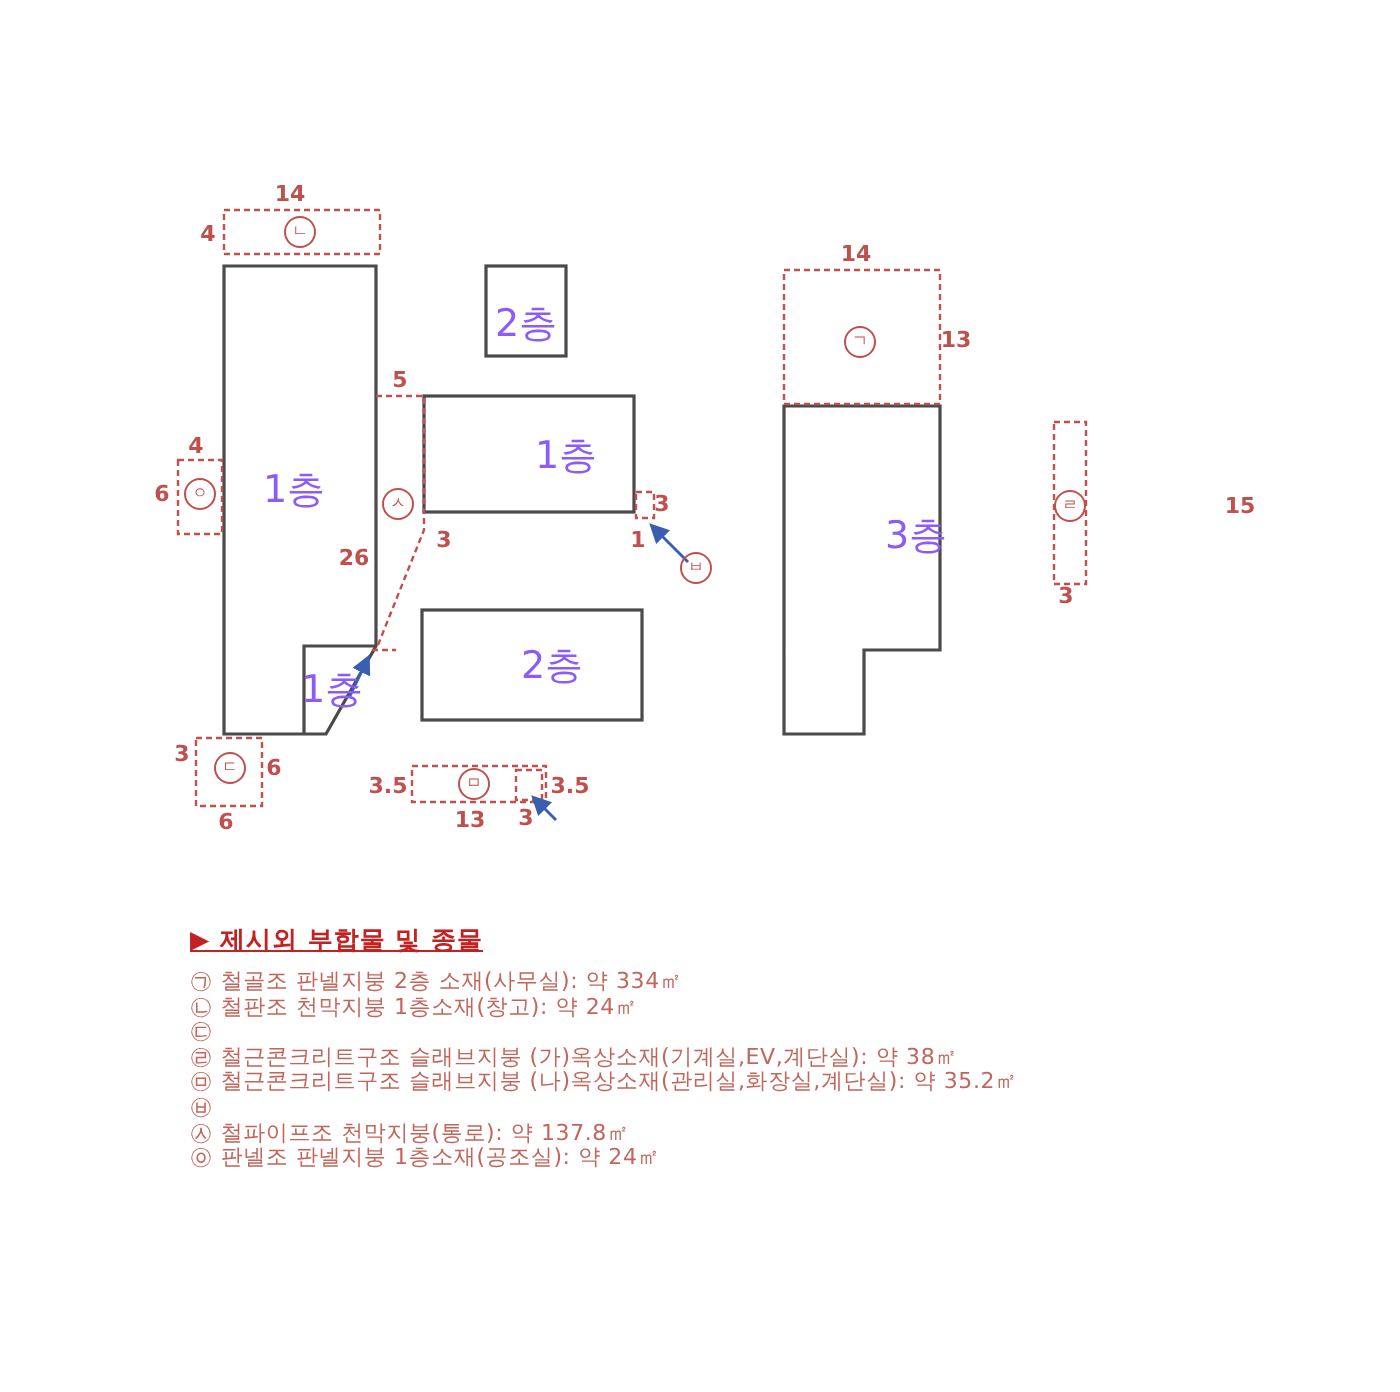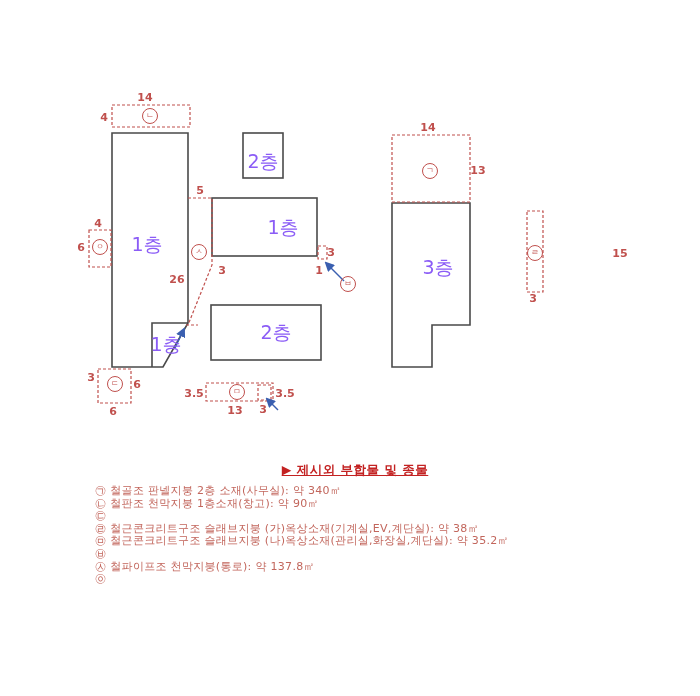--- a/index.html
+++ b/index.html
@@ -13,21 +13,21 @@
   .blabel{color:#8b5cf6;font-size:19px;letter-spacing:0px;}
   .cmark{
     position:absolute;transform:translate(-50%,-50%);
     width:14px;height:14px;border:1px solid #c0504d;border-radius:50%;
     color:#c0504d;font-size:8px;line-height:14px;text-align:center;
     background:rgba(255,255,255,0.0);
   }
   .legend{position:absolute;left:95px;top:462px;width:520px;}
   .legend-title{
     color:#c32222;font-size:12.5px;font-weight:bold;
-    text-decoration:underline;margin-bottom:6px;letter-spacing:0.5px;text-align:center;
+    text-decoration:underline;margin-bottom:6px;letter-spacing:0.5px;
   }
   .legend-item{
     color:#c2665c;font-size:11px;line-height:12.6px;letter-spacing:0.3px;
     display:flex;align-items:baseline;gap:4px;
   }
   .legend-item .mk{flex:0 0 auto;}
 </style>
 </head>
 <body>
 
@@ -61,21 +61,21 @@
     <line x1="344" y1="281" x2="326" y2="263" stroke="#3a5fb0" stroke-width="1.4" marker-end="url(#arrowblue)"></line>
     <line x1="175" y1="348" x2="184" y2="329" stroke="#3a5fb0" stroke-width="1.4" marker-end="url(#arrowblue)"></line>
     <line x1="278" y1="410" x2="267" y2="399" stroke="#3a5fb0" stroke-width="1.4" marker-end="url(#arrowblue)"></line>
   </svg>
 
   <div class="lbl blabel" style="left:147px;top:245px;">1층</div>
   <div class="lbl blabel" style="left:166px;top:345px;">1층</div>
   <div class="lbl blabel" style="left:263px;top:162px;">2층</div>
   <div class="lbl blabel" style="left:283px;top:228px;">1층</div>
   <div class="lbl blabel" style="left:276px;top:333px;">2층</div>
-  <div class="lbl blabel" style="left:438px;top:268px;">3층</div>
+  <div class="lbl blabel" style="left:458px;top:268px;">3층</div>
 
   <div class="cmark" style="left:430px;top:171px;">ㄱ</div>
   <div class="cmark" style="left:150px;top:116px;">ㄴ</div>
   <div class="cmark" style="left:115px;top:384px;">ㄷ</div>
   <div class="cmark" style="left:535px;top:253px;">ㄹ</div>
   <div class="cmark" style="left:237px;top:392px;">ㅁ</div>
   <div class="cmark" style="left:348px;top:284px;">ㅂ</div>
   <div class="cmark" style="left:199px;top:252px;">ㅅ</div>
   <div class="cmark" style="left:100px;top:247px;">ㅇ</div>
 
@@ -97,25 +97,25 @@
   <div class="lbl dim" style="left:319px;top:270px;">1</div>
   <div class="lbl dim" style="left:428px;top:127px;">14</div>
   <div class="lbl dim" style="left:478px;top:170px;">13</div>
   <div class="lbl dim" style="left:584px;top:253px;margin-left:36px;">15</div>
   <div class="lbl dim" style="left:533px;top:298px;">3</div>
 
   <div class="legend">
     <div class="legend-title">▶ 제시외 부합물 및 종물</div>
     <div class="legend-item">
       <span class="mk">㉠</span>
-      <span>철골조 판넬지붕 2층 소재(사무실): 약 340㎡</span>
+      <span>철골조 판넬지붕 2층 소재(사무실): 약 334㎡</span>
     </div>
     <div class="legend-item">
       <span class="mk">㉡</span>
-      <span>철판조 천막지붕 1층소재(창고): 약 90㎡</span>
+      <span>철판조 천막지붕 1층소재(창고): 약 24㎡</span>
     </div>
     <div class="legend-item">
       <span class="mk">㉢</span>
     </div>
     <div class="legend-item">
       <span class="mk">㉣</span>
       <span>철근콘크리트구조 슬래브지붕 (가)옥상소재(기계실,EV,계단실): 약 38㎡</span>
     </div>
     <div class="legend-item">
       <span class="mk">㉤</span>
@@ -123,16 +123,17 @@
     </div>
     <div class="legend-item">
       <span class="mk">㉥</span>
     </div>
     <div class="legend-item">
       <span class="mk">㉦</span>
       <span>철파이프조 천막지붕(통로): 약 137.8㎡</span>
     </div>
     <div class="legend-item">
       <span class="mk">㉧</span>
+      <span>판넬조 판넬지붕 1층소재(공조실): 약 24㎡</span>
     </div>
   </div>
 
 </div>
 
 </body></html>

